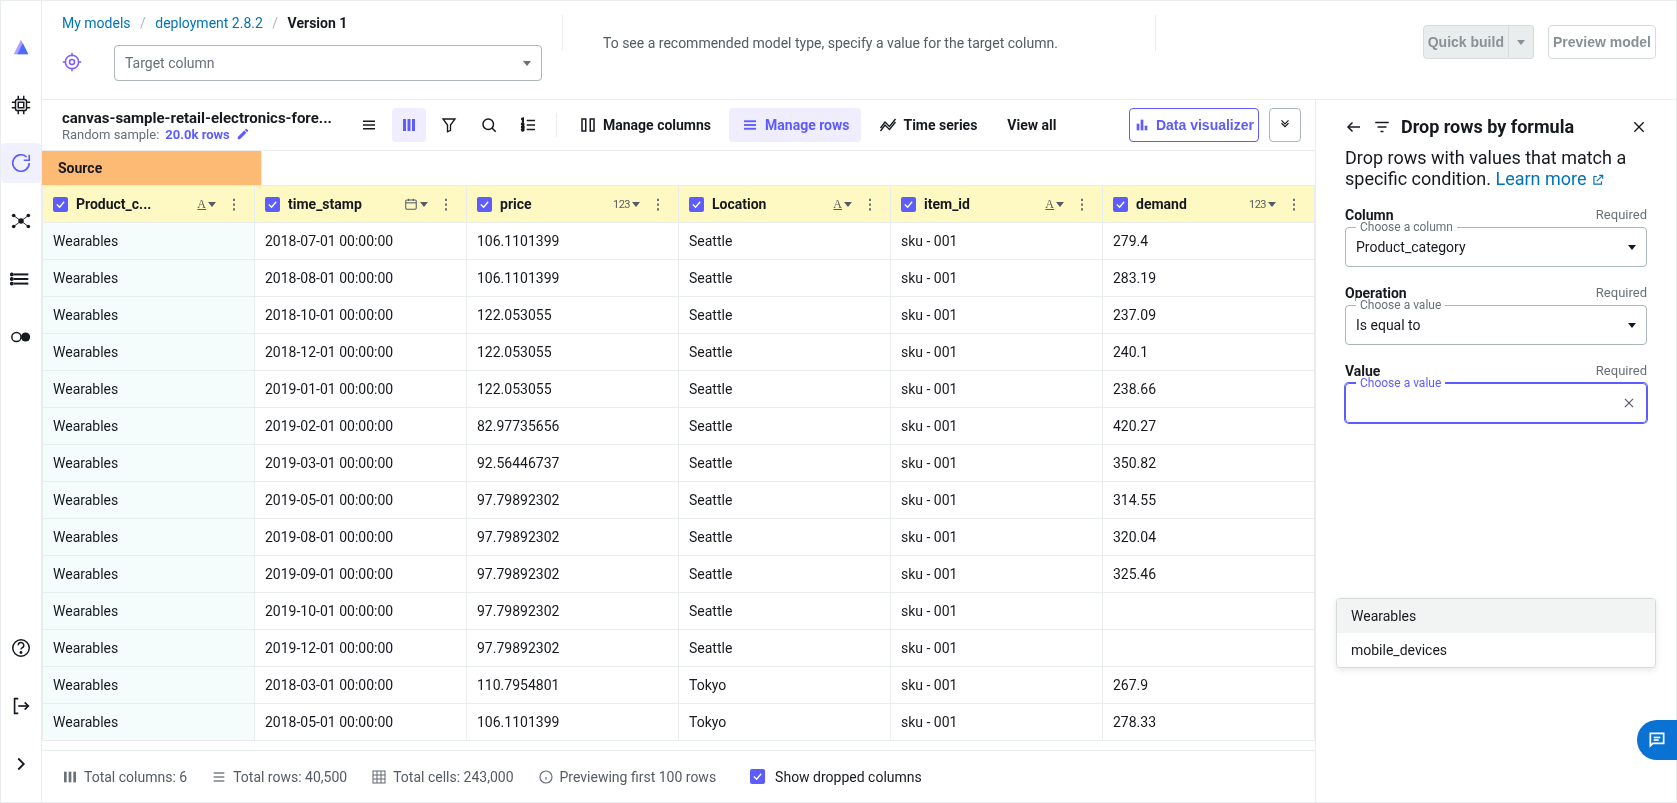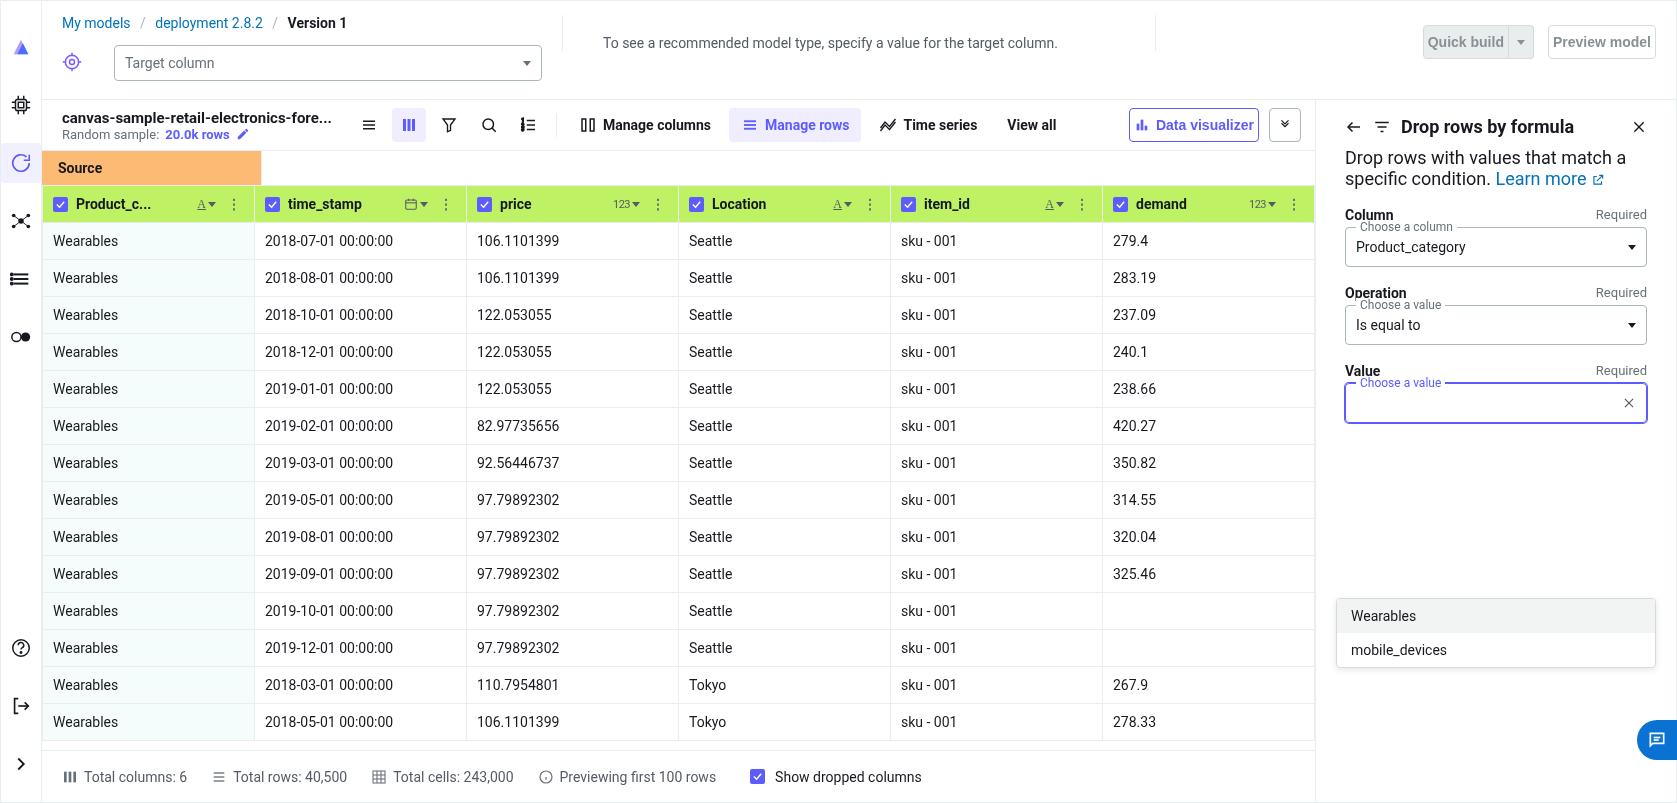--- a/index.html
+++ b/index.html
@@ -40,21 +40,21 @@
 .tool.text { padding:0 12px; }
 .tool.active { background:#f0eefe; color:#5c5cff; }
 .tool-sep { width:1px; height:24px; background:#eaeded; margin:0 4px; }
 .outlined { border:1px solid #5c5cff; color:#5c5cff; }
 .right-tools { margin-left:auto; display:flex; gap:10px; }
 .source-strip { height:34px; display:flex; align-items:center; }
 .source-pill { background:#fdba74; height:100%; width:220px; display:flex; align-items:center; padding-left:16px; font-weight:700; border-right:1px solid #eaeded;}
 .table-wrap { flex:1; overflow:auto; }
 table { border-collapse:collapse; width:100%; table-layout:fixed; }
 th, td { border:1px solid #eaeded; height:37px; padding:0 10px; font-size:14px; text-align:left; white-space:nowrap; overflow:hidden; text-overflow:ellipsis; }
-th { font-weight:700; position:relative; background:#bef264; }
+th { font-weight:700; position:relative; background:#fef9c3; }
 td { color:#16191f; }
 tr.sel-col td:first-child { background:#f5fdfc; }
 .th-inner { display:flex; align-items:center; gap:8px; }
 .chk { width:15px; height:15px; background:#5c5cff; border-radius:2px; display:inline-flex; align-items:center; justify-content:center; flex-shrink:0; }
 .chk svg { width:11px; height:11px; stroke:#fff; stroke-width:3; fill:none; }
 .th-label { flex:1; overflow:hidden; text-overflow:ellipsis; }
 .th-type { font-size:12px; color:#545b64; display:flex; align-items:center; gap:2px;}
 .th-menu { color:#687078; padding:0 3px; }
 .status-bar { border-top:1px solid #eaeded; height:52px; display:flex; align-items:center; padding:0 20px; gap:24px; font-size:14px; color:#545b64; }
 .status-item { display:flex; align-items:center; gap:6px; }

